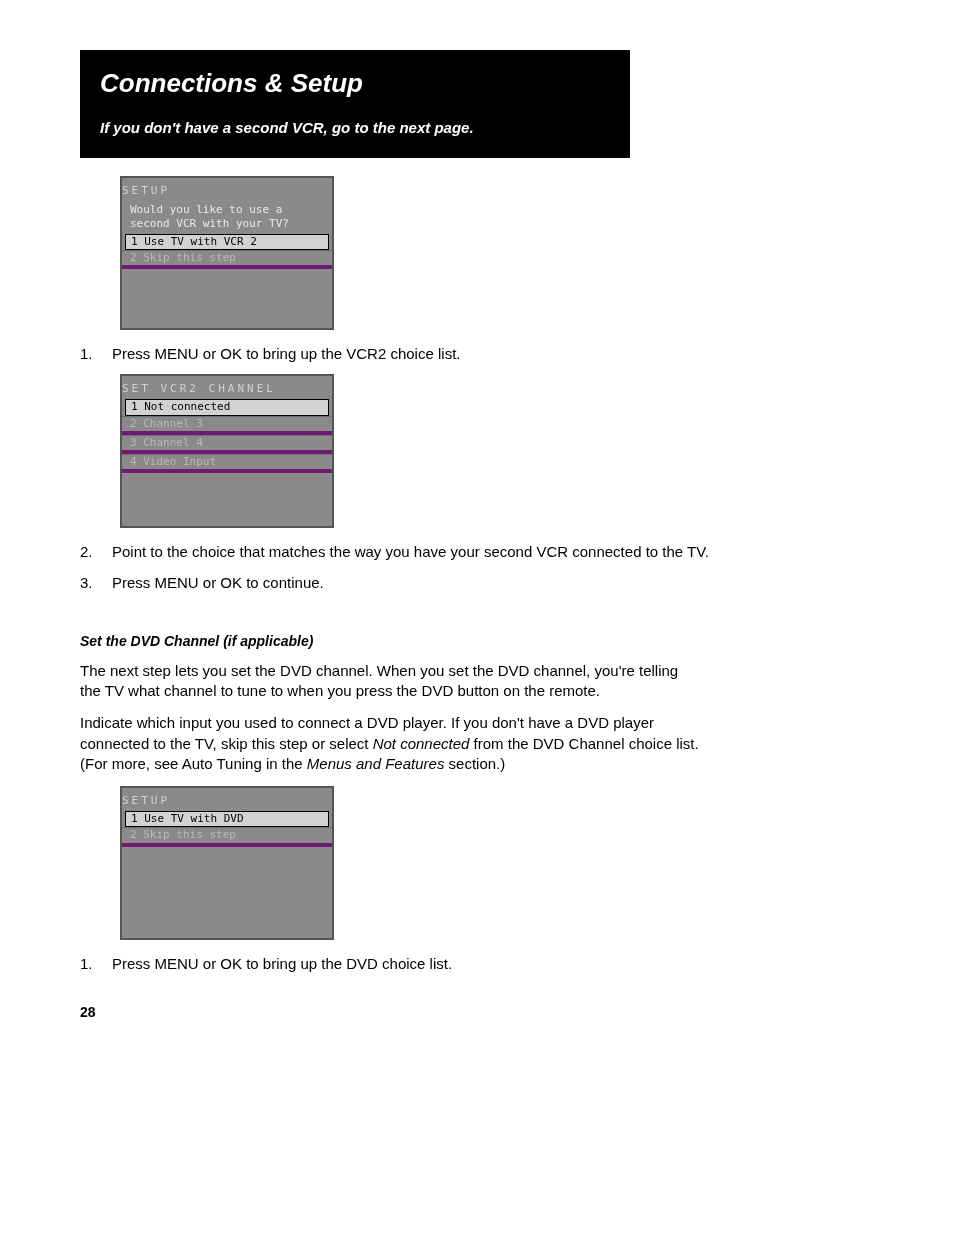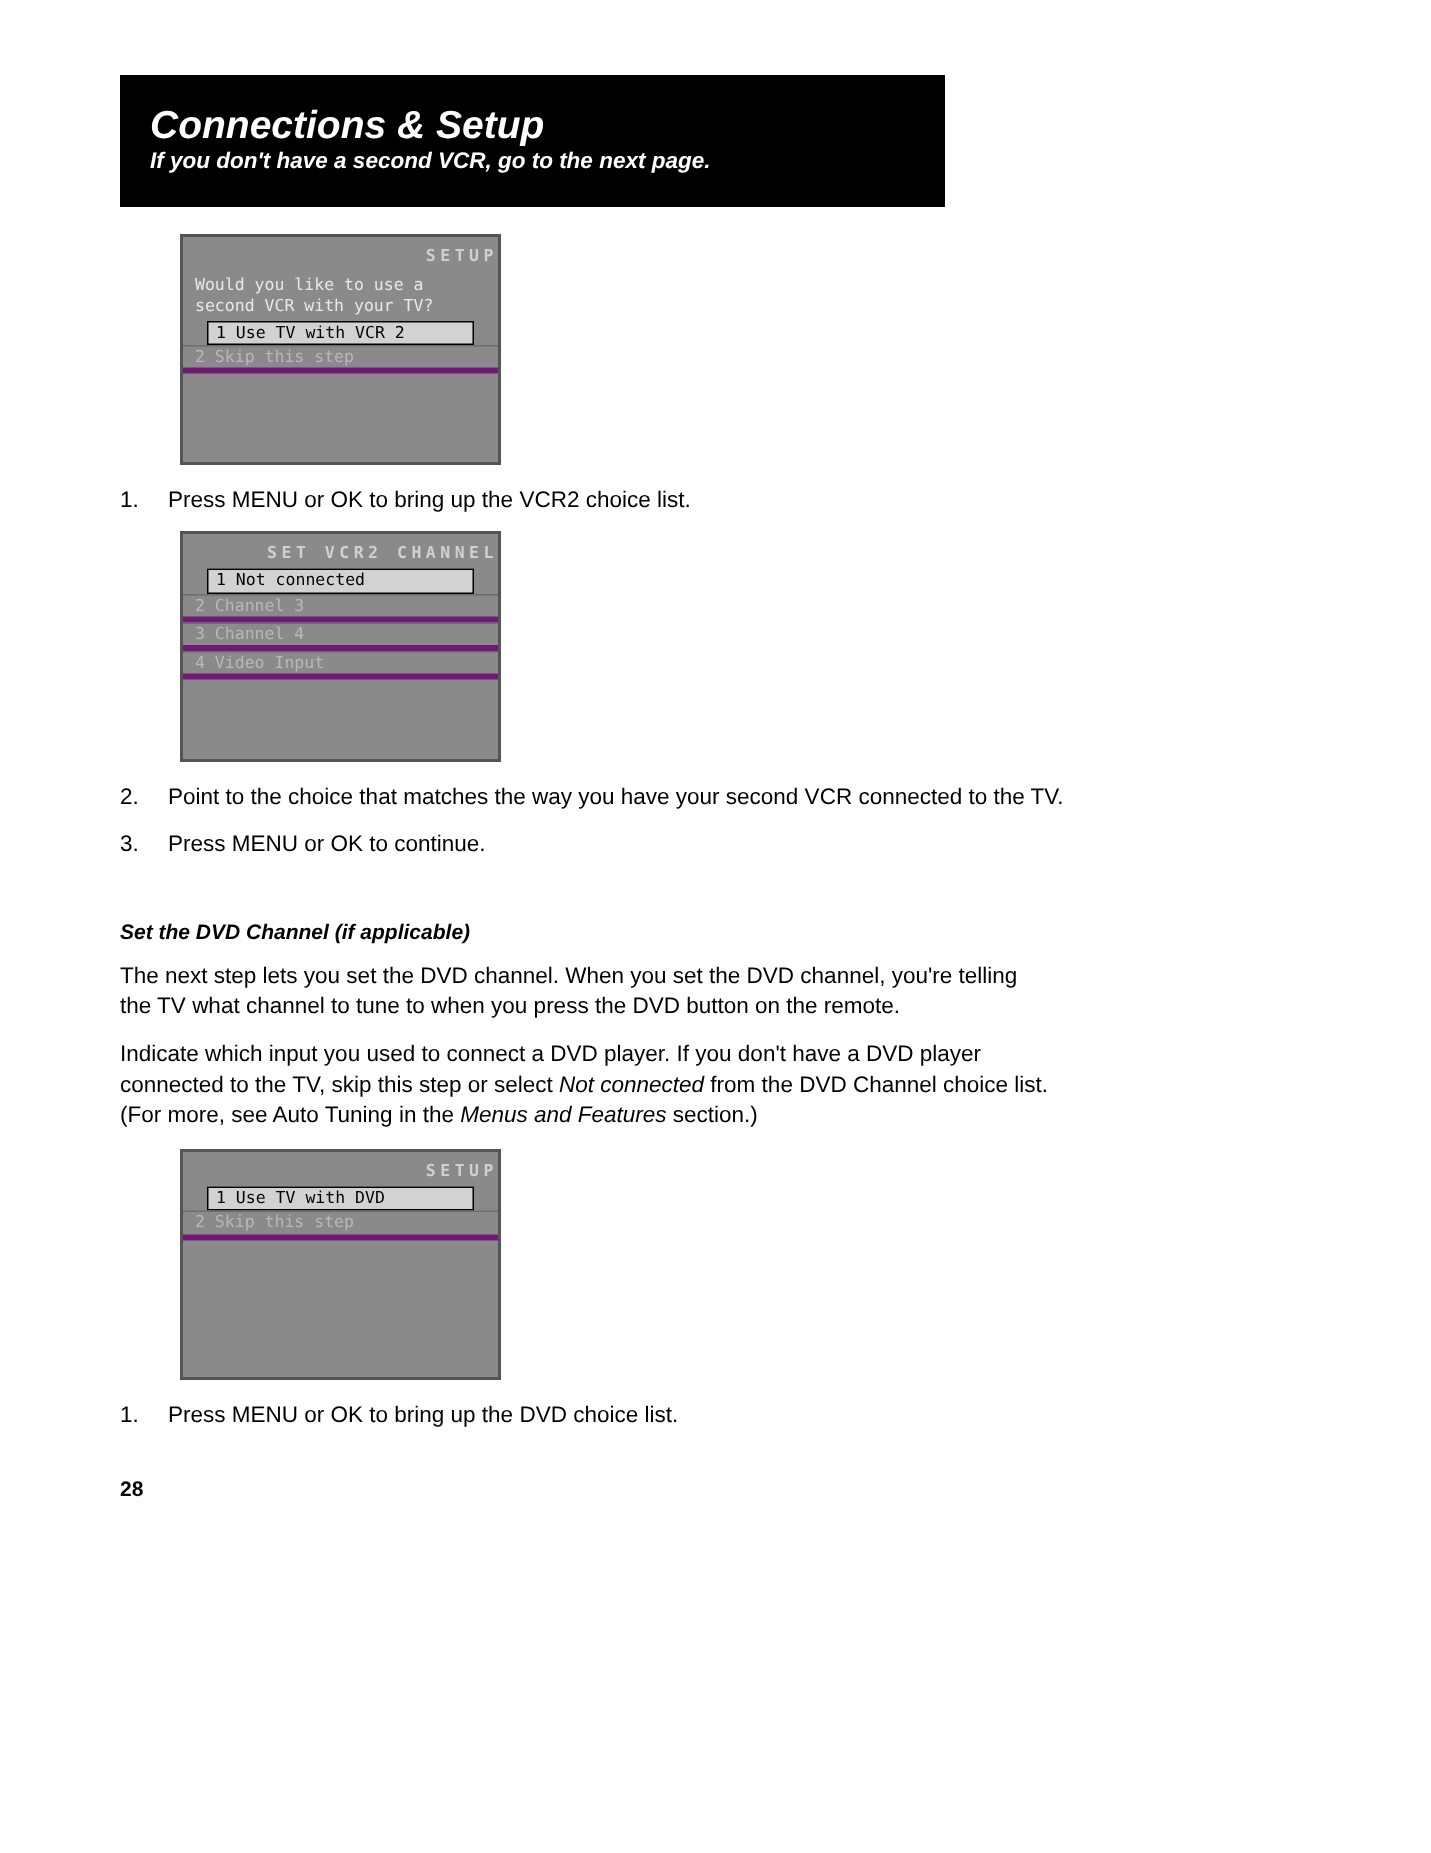--- a/index.html
+++ b/index.html
@@ -18,21 +18,21 @@
     background: #000;
     color: #fff;
     padding: 18px 20px 22px 20px;
     margin-bottom: 18px;
     width: 510px;
   }
   .header-title {
     font-size: 26px;
     font-style: italic;
     font-weight: 600;
-    margin-bottom: 0;
+    margin-bottom: 20px;
   }
   .header-sub {
     font-size: 15px;
     font-weight: 600;
     font-style: italic;
   }
   .setup-screen {
     width: 210px;
     height: 150px;
     background: #8a8a8a;
@@ -40,41 +40,41 @@
     margin-left: 40px;
     margin-top: 6px;
     margin-bottom: 14px;
     padding: 0;
     font-family: "Lucida Console", Monaco, monospace;
     font-size: 11px;
     color: #e8e8e8;
     position: relative;
   }
   .setup-title {
-    text-align: right;
+    text-align: left;
     letter-spacing: 3px;
-    font-weight: bold;
+    font-weight: normal;
     color: #d0d0d0;
     padding: 6px 0 4px 0;
   }
   .setup-prompt {
     padding: 2px 8px;
     line-height: 1.3;
   }
   .setup-row {
     padding: 0 8px;
     border-top: 1px solid #6d6d6d;
     border-bottom: 4px solid #701a75;
     line-height: 1.3;
   }
   .setup-row.highlight {
     background: #d2d2d2;
     color: #000;
     border: 1px solid #000;
-    margin: 0 16px;
+    margin: 0 3px;
     padding: 0px 5px;
   }
   .setup-row.dim {
     color: #b8b8b8;
   }
   .instruction-list {
     margin: 10px 0 0 0;
     padding-left: 0;
   }
   .instruction-item {

